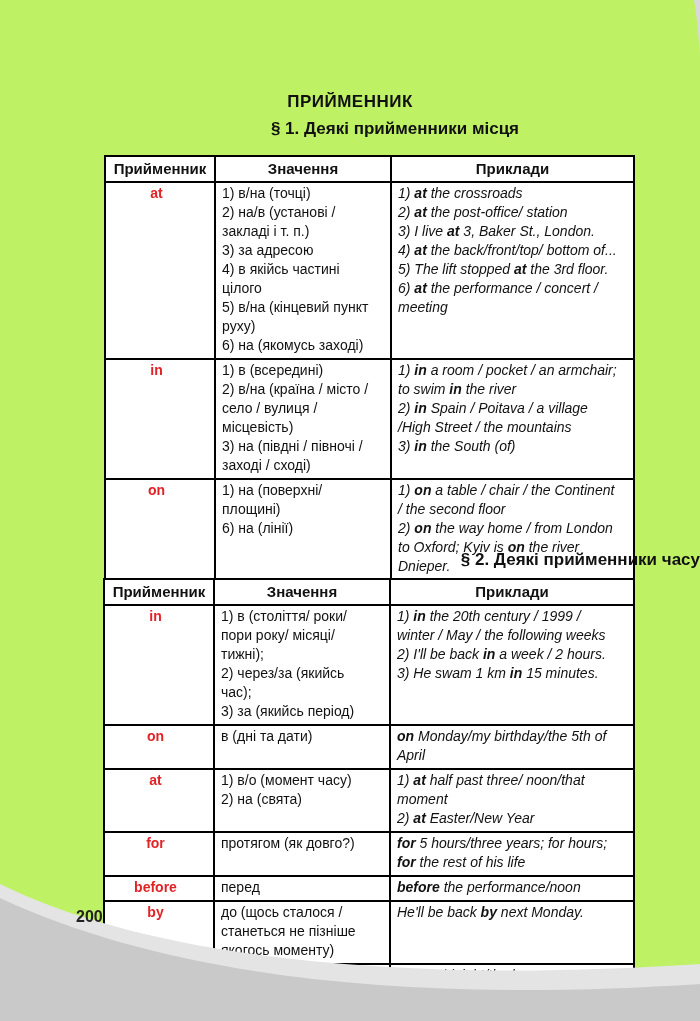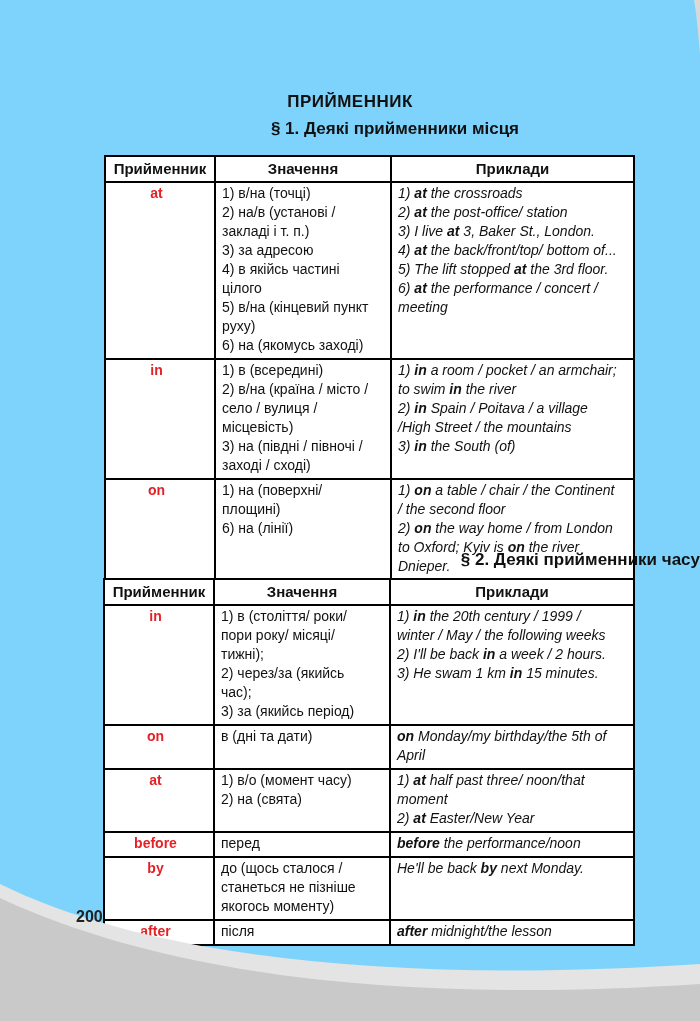--- a/index.html
+++ b/index.html
@@ -1,19 +1,19 @@
 <!DOCTYPE html>
 <html><head>
 <meta charset="utf-8">
 <style>
   html,body{margin:0;padding:0;background:#888;}
   .page{
     position:relative;
     width:700px;height:1021px;
-    background:#7dd3fc;
+    background:#bef264;
     overflow:hidden;
     font-family:"Liberation Sans","DejaVu Sans",sans-serif;
     color:#111;
     margin:0 auto;
   }
   .doc-title{
     position:absolute;top:92px;left:0;width:100%;
     text-align:center;font-size:17px;font-weight:bold;
     margin:0;letter-spacing:.5px;
   }
@@ -172,20 +172,30 @@
           <td class="meaning">
             <div>1) в/о (момент часу)</div>
             <div>2) на (свята)</div>
           </td>
           <td class="examples">
             <div><span>1) </span><b>at</b><span> half past three/ noon/that moment</span></div>
             <div><span>2) </span><b>at</b><span> Easter/New Year</span></div>
           </td>
         </tr>
         <tr>
+          <td class="prep" style="color: rgb(227, 34, 38);">for</td>
+          <td class="meaning">
+            <div>протягом (як довго?)</div>
+          </td>
+          <td class="examples">
+            <div><b>for</b><span> 5 hours/three years; for hours;</span></div>
+            <div><b>for</b><span> the rest of his life</span></div>
+          </td>
+        </tr>
+        <tr>
           <td class="prep" style="color: rgb(227, 34, 38);">before</td>
           <td class="meaning">
             <div>перед</div>
           </td>
           <td class="examples">
             <div><b>before</b><span> the performance/noon</span></div>
           </td>
         </tr>
         <tr>
           <td class="prep" style="color: rgb(227, 34, 38);">by</td>

